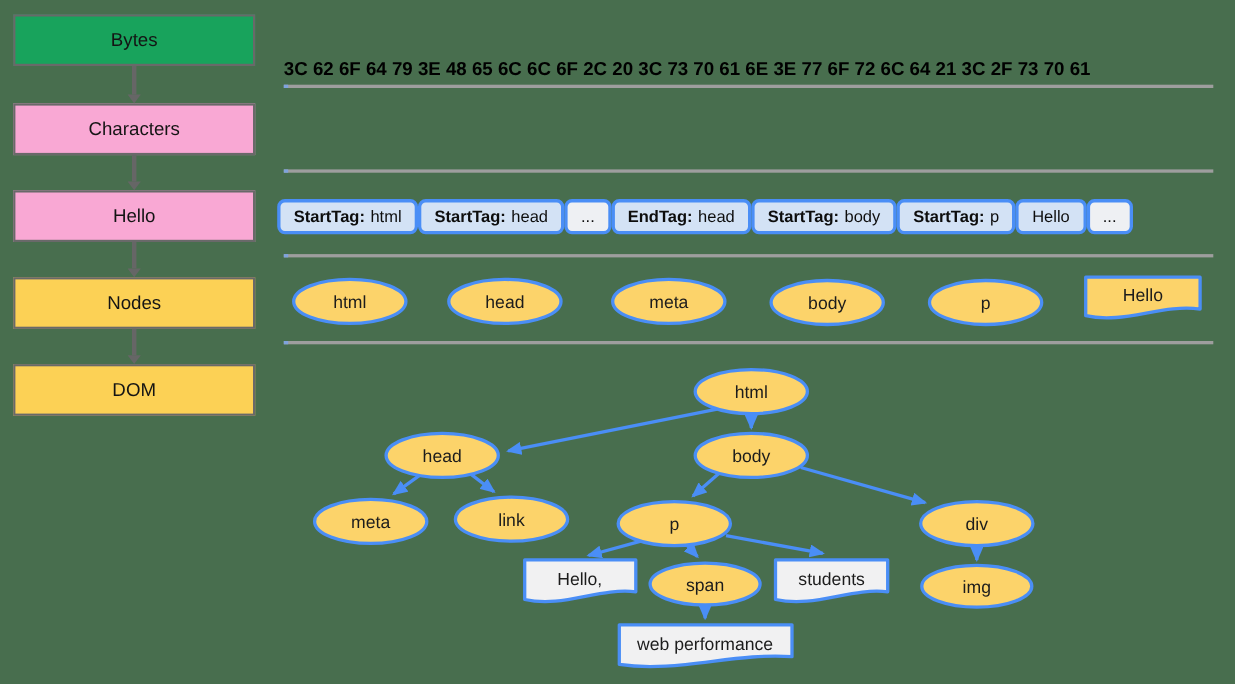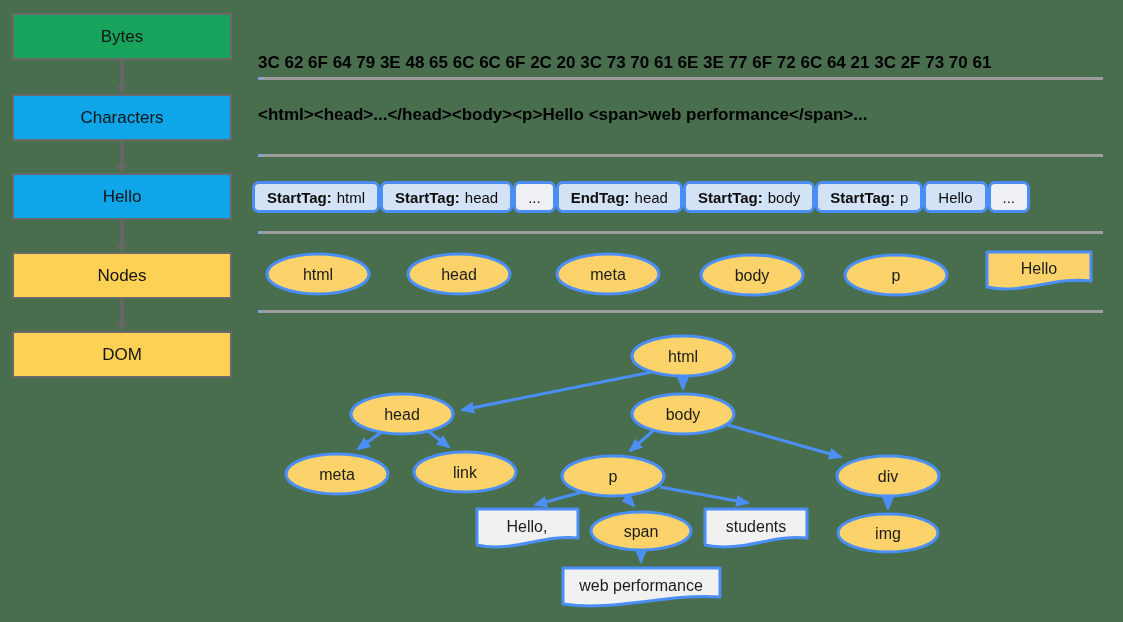--- a/index.html
+++ b/index.html
@@ -13,21 +13,21 @@
   .canvas{position:absolute;inset:0;}
 
   
   .stage{
     position:absolute;left:12px;width:220px;height:47px;
     box-sizing:border-box;border:2px solid #696969;
     display:flex;align-items:center;justify-content:center;
     font-size:17px;color:#141414;
   }
   .stage--green{background:#18a35c;}
-  .stage--blue{background:#0ea5e9;}
+  .stage--blue{background:#f9a8d4;}
   .stage--yellow{background:#fcd155;}
 
   .pipe{position:absolute;left:120px;width:4px;background:#666;}
   .pipe::after{
     content:"";position:absolute;left:-4px;bottom:-8px;
     border:6px solid transparent;border-bottom:none;border-top:8px solid #666;
   }
 
   
   .divider{position:absolute;left:258px;width:845px;height:3px;background:#9e9e9e;}
@@ -101,21 +101,20 @@
 
   <div class="divider" style="top:77px"></div>
   <div class="divider" style="top:154px"></div>
   <div class="divider" style="top:231px"></div>
   <div class="divider" style="top:310px"></div>
 
   <div class="hexblock">
     <div>3C 62 6F 64 79 3E 48 65 6C 6C 6F 2C 20 3C 73 70 61 6E 3E 77 6F 72 6C 64 21 3C 2F 73 70 61</div>
   </div>
 
-  <div class="charsrow">&lt;html&gt;&lt;head&gt;...&lt;/head&gt;&lt;body&gt;&lt;p&gt;Hello &lt;span&gt;web performance&lt;/span&gt;...</div>
 
   <div class="tokens">
     <div class="token">
         <b>StartTag:</b>
         <span class="tval">html</span>
       </div>
     <div class="token">
         <b>StartTag:</b>
         <span class="tval">head</span>
       </div>

